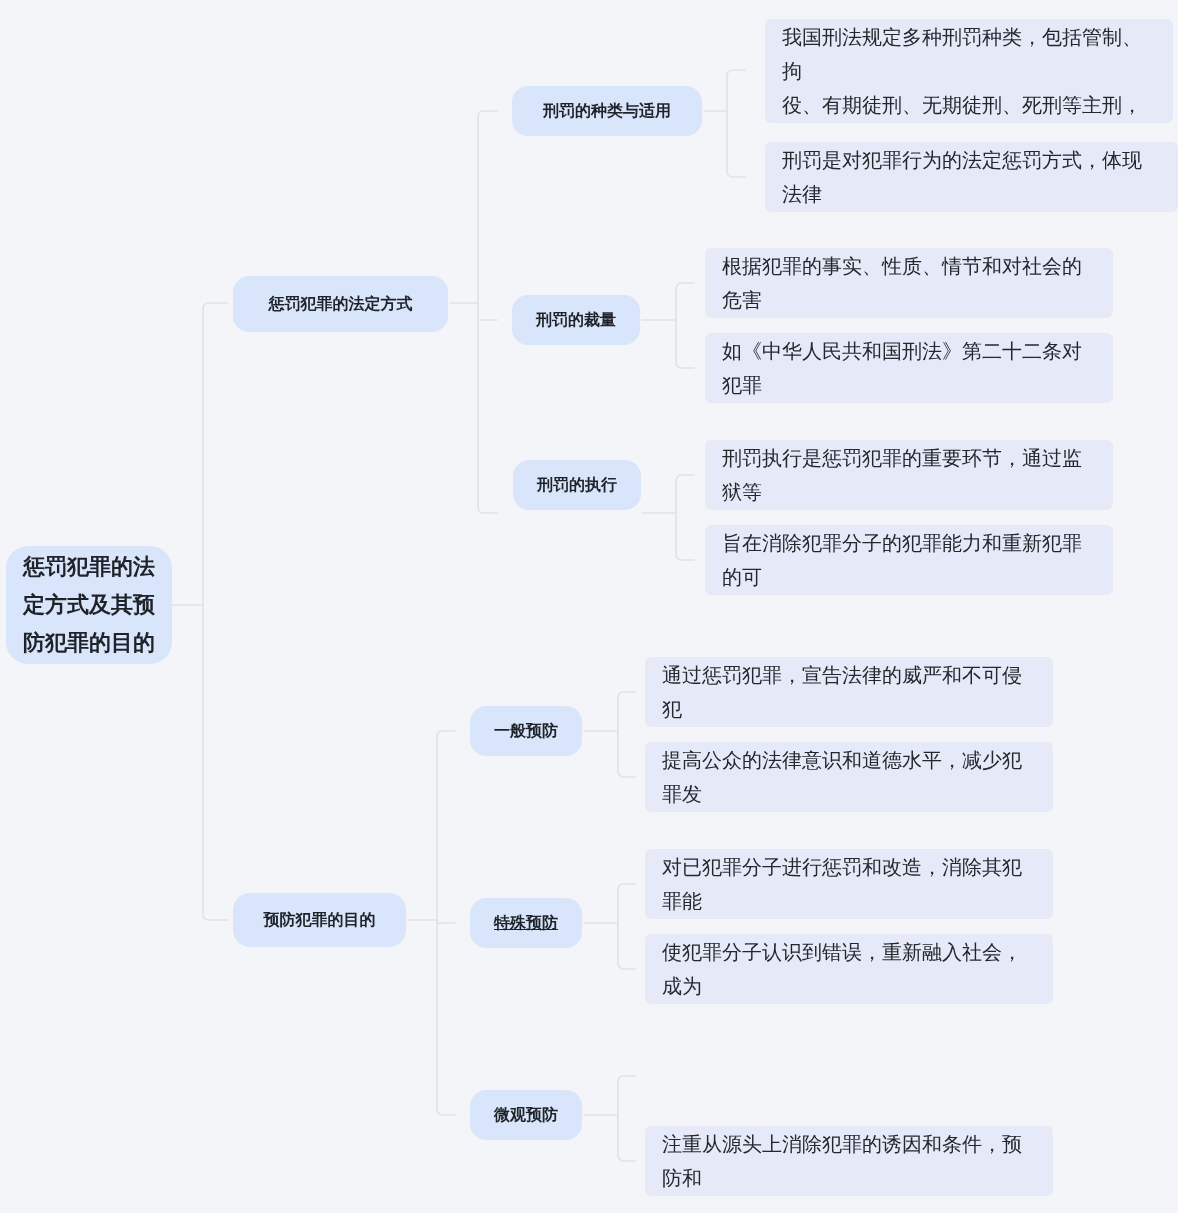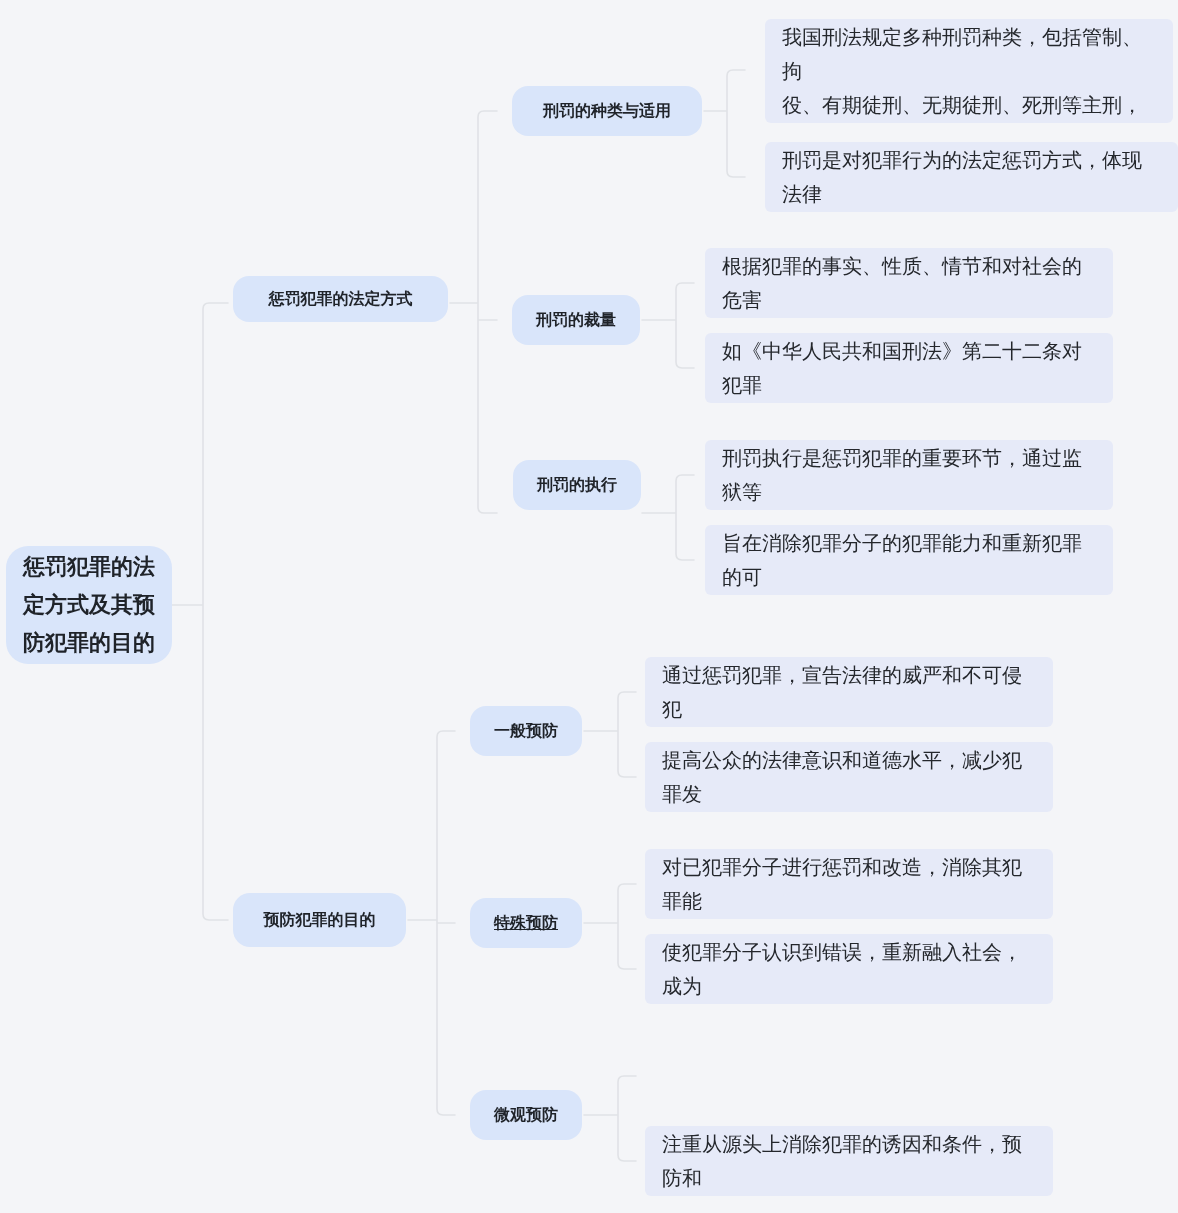--- a/index.html
+++ b/index.html
@@ -68,21 +68,21 @@
     <path d="M694 475 H682 Q676 475 676 481 V554 Q676 560 682 560 H694 M642 513 H676"></path>
     <path d="M636 692 H624 Q618 692 618 698 V771 Q618 777 624 777 H636 M584 731 H618"></path>
     <path d="M636 884 H624 Q618 884 618 890 V963 Q618 969 624 969 H636 M584 923 H618"></path>
     <path d="M636 1076 H624 Q618 1076 618 1082 V1155 Q618 1161 624 1161 H636 M584 1115 H618"></path>
   </svg>
 
   <div class="topic root" style="left:6px;top:546px;width:166px;height:118px;">惩罚犯罪的法
 定方式及其预
 防犯罪的目的</div>
 
-  <div class="topic" style="left:233px;top:276px;width:215px;height:46px;">惩罚犯罪的法定方式</div>
+  <div class="topic" style="left:233px;top:276px;width:215px;height:56px;">惩罚犯罪的法定方式</div>
   <div class="topic" style="left:233px;top:893px;width:173px;height:54px;border-radius:17px;">预防犯罪的目的</div>
 
   <div class="topic" style="left:512px;top:86px;width:190px;height:50px;">刑罚的种类与适用</div>
   <div class="topic" style="left:512px;top:295px;width:128px;height:50px;">刑罚的裁量</div>
   <div class="topic" style="left:513px;top:460px;width:128px;height:50px;">刑罚的执行</div>
   <div class="topic" style="left:470px;top:706px;width:112px;height:50px;">一般预防</div>
   <div class="topic" style="left:470px;top:898px;width:112px;height:50px;text-decoration:underline;">特殊预防</div>
   <div class="topic" style="left:470px;top:1090px;width:112px;height:50px;">微观预防</div>
 
   <div class="note" style="left:765px;top:19px;width:408px;height:104px;">我国刑法规定多种刑罚种类，包括管制、拘

